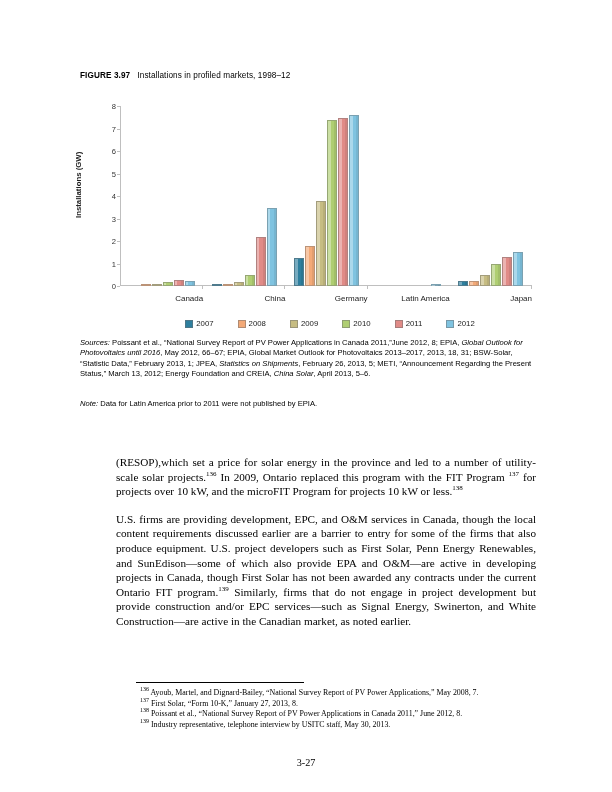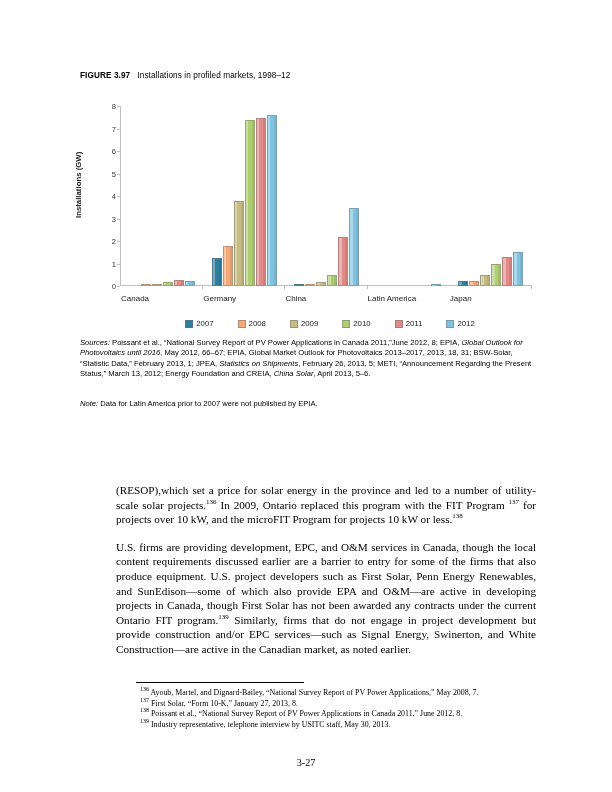--- a/index.html
+++ b/index.html
@@ -70,21 +70,21 @@
   }
   .bar::after {
     content:""; position:absolute; left:0; top:0; bottom:0; width:2.5px;
     background:rgba(255,255,255,0.35);
   }
   .bar::before {
     content:""; position:absolute; right:0; top:0; bottom:0; width:2px;
     background:rgba(0,0,0,0.07);
   }
   .cat-label {
-    position:absolute; top:100%; margin-top:8px; left:0; right:0; text-align:left;
+    position:absolute; top:100%; margin-top:8px; left:0; right:0; text-align:right;
     font-family:"Liberation Sans", sans-serif;
     font-size:8px; color:#222; white-space:nowrap;
   }
   .legend {
     position:absolute; left:40px; right:0; bottom:2px;
     display:flex; justify-content:center; gap:24px;
     font-family:"Liberation Sans", sans-serif; font-size:7.8px; color:#222;
   }
   .legend-item { display:flex; align-items:center; gap:3px; }
   .legend-sw {
@@ -100,21 +100,21 @@
   }
   .note {
     position:absolute; left:80px; top:399px; width:458px;
     font-family:"Liberation Sans", sans-serif;
     font-size:7.6px; line-height:10.4px; color:#000;
   }
   .it { font-style:italic; }
 
   
   .body-col {
-    position:absolute; left:116px; top:455px; width:420px;margin-top:28px;
+    position:absolute; left:116px; top:455px; width:420px;
   }
   .body-col p {
     margin:0 0 13px 0;
     font-family:"Liberation Serif", serif;
     font-size:11.2px; line-height:14.6px;
     text-align:justify; text-indent:0;
     hyphens:none;
   }
   sup { font-size:7px; vertical-align:super; line-height:0; }
 
@@ -178,44 +178,44 @@
               <div class="bar" title="Canada 2009: 0.07 GW" style="height: 0.875%; background: rgb(198, 188, 130);"></div>
               <div class="bar" title="Canada 2010: 0.16 GW" style="height: 2%; background: rgb(175, 206, 114);"></div>
               <div class="bar" title="Canada 2011: 0.27 GW" style="height: 3.375%; background: rgb(224, 139, 135);"></div>
               <div class="bar" title="Canada 2012: 0.24 GW" style="height: 3%; background: rgb(127, 195, 224);"></div>
             </div>
             <div class="cat-label">Canada</div>
             <div class="sep"></div>
           </div>
           <div class="group">
             <div class="bars">
+              <div class="bar" title="China 2007: 0.02 GW" style="height: 0.35%; background: rgb(46, 127, 158);"></div>
+              <div class="bar" title="China 2008: 0.04 GW" style="height: 0.5%; background: rgb(243, 169, 119);"></div>
+              <div class="bar" title="China 2009: 0.16 GW" style="height: 2%; background: rgb(198, 188, 130);"></div>
+              <div class="bar" title="China 2010: 0.5 GW" style="height: 6.25%; background: rgb(175, 206, 114);"></div>
+              <div class="bar" title="China 2011: 2.2 GW" style="height: 27.5%; background: rgb(224, 139, 135);"></div>
+              <div class="bar" title="China 2012: 3.47 GW" style="height: 43.375%; background: rgb(127, 195, 224);"></div>
+            </div>
+            <div class="cat-label">China</div>
+            <div class="sep"></div>
+          </div>
+          <div class="group">
+            <div class="bars">
               <div class="bar" title="Germany 2007: 1.25 GW" style="height: 15.625%; background: rgb(46, 127, 158);"></div>
               <div class="bar" title="Germany 2008: 1.8 GW" style="height: 22.5%; background: rgb(243, 169, 119);"></div>
               <div class="bar" title="Germany 2009: 3.8 GW" style="height: 47.5%; background: rgb(198, 188, 130);"></div>
               <div class="bar" title="Germany 2010: 7.4 GW" style="height: 92.5%; background: rgb(175, 206, 114);"></div>
               <div class="bar" title="Germany 2011: 7.45 GW" style="height: 93.125%; background: rgb(224, 139, 135);"></div>
               <div class="bar" title="Germany 2012: 7.6 GW" style="height: 95%; background: rgb(127, 195, 224);"></div>
             </div>
             <div class="cat-label">Germany</div>
             <div class="sep"></div>
           </div>
           <div class="group">
             <div class="bars">
-              <div class="bar" title="China 2007: 0.02 GW" style="height: 0.35%; background: rgb(46, 127, 158);"></div>
-              <div class="bar" title="China 2008: 0.04 GW" style="height: 0.5%; background: rgb(243, 169, 119);"></div>
-              <div class="bar" title="China 2009: 0.16 GW" style="height: 2%; background: rgb(198, 188, 130);"></div>
-              <div class="bar" title="China 2010: 0.5 GW" style="height: 6.25%; background: rgb(175, 206, 114);"></div>
-              <div class="bar" title="China 2011: 2.2 GW" style="height: 27.5%; background: rgb(224, 139, 135);"></div>
-              <div class="bar" title="China 2012: 3.47 GW" style="height: 43.375%; background: rgb(127, 195, 224);"></div>
-            </div>
-            <div class="cat-label">China</div>
-            <div class="sep"></div>
-          </div>
-          <div class="group">
-            <div class="bars">
               <div class="bar" title="Latin America 2007: 0 GW" style="height: 0%; background: rgb(46, 127, 158); visibility: hidden;"></div>
               <div class="bar" title="Latin America 2008: 0 GW" style="height: 0%; background: rgb(243, 169, 119); visibility: hidden;"></div>
               <div class="bar" title="Latin America 2009: 0 GW" style="height: 0%; background: rgb(198, 188, 130); visibility: hidden;"></div>
               <div class="bar" title="Latin America 2010: 0 GW" style="height: 0%; background: rgb(175, 206, 114); visibility: hidden;"></div>
               <div class="bar" title="Latin America 2011: 0 GW" style="height: 0%; background: rgb(224, 139, 135); visibility: hidden;"></div>
               <div class="bar" title="Latin America 2012: 0.11 GW" style="height: 1.375%; background: rgb(127, 195, 224);"></div>
             </div>
             <div class="cat-label">Latin America</div>
           </div>
           <div class="group">
@@ -258,21 +258,21 @@
           <span>2012</span>
         </div>
       </div>
   </div>
 
   <div class="sources">
     <span class="it">Sources:</span><span id="sources-text"><span> Poissant et al., “National Survey Report of PV Power Applications in Canada 2011,”June 2012, 8; EPIA, </span><span class="it">Global Outlook for Photovoltaics until 2016</span><span>, May 2012, 66–67; EPIA, Global Market Outlook for Photovoltaics 2013–2017, 2013, 18, 31; BSW-Solar, “Statistic Data,” February 2013, 1; JPEA, </span><span class="it">Statistics on Shipments</span><span>, February 26, 2013, 5; METI, “Announcement Regarding the Present Status,” March 13, 2012; Energy Foundation and CREIA, </span><span class="it">China Solar</span><span>, April 2013, 5–6.</span></span>
   </div>
 
   <div class="note">
-    <span class="it">Note:</span><span> Data for Latin America prior to 2007 were not published by EPIA.</span>
+    <span class="it">Note:</span><span> Data for Latin America prior to 2011 were not published by EPIA.</span>
   </div>
 
   <div class="body-col">
     <p>
       <span>(RESOP),which set a price for solar energy in the province and led to a number of utility-scale solar projects.</span><sup>136</sup><span> In 2009, Ontario replaced this program with the FIT Program </span><sup>137</sup><span> for projects over 10 kW, and the microFIT Program for projects 10 kW or less.</span><sup>138</sup>
     </p>
     <p>
       <span>U.S. firms are providing development, EPC, and O&amp;M services in Canada, though the local content requirements discussed earlier are a barrier to entry for some of the firms that also produce equipment. U.S. project developers such as First Solar, Penn Energy Renewables, and SunEdison—some of which also provide EPA and O&amp;M—are active in developing projects in Canada, though First Solar has not been awarded any contracts under the current Ontario FIT program.</span><sup>139</sup><span> Similarly, firms that do not engage in project development but provide construction and/or EPC services—such as Signal Energy, Swinerton, and White Construction—are active in the Canadian market, as noted earlier.</span>
     </p>
   </div>

